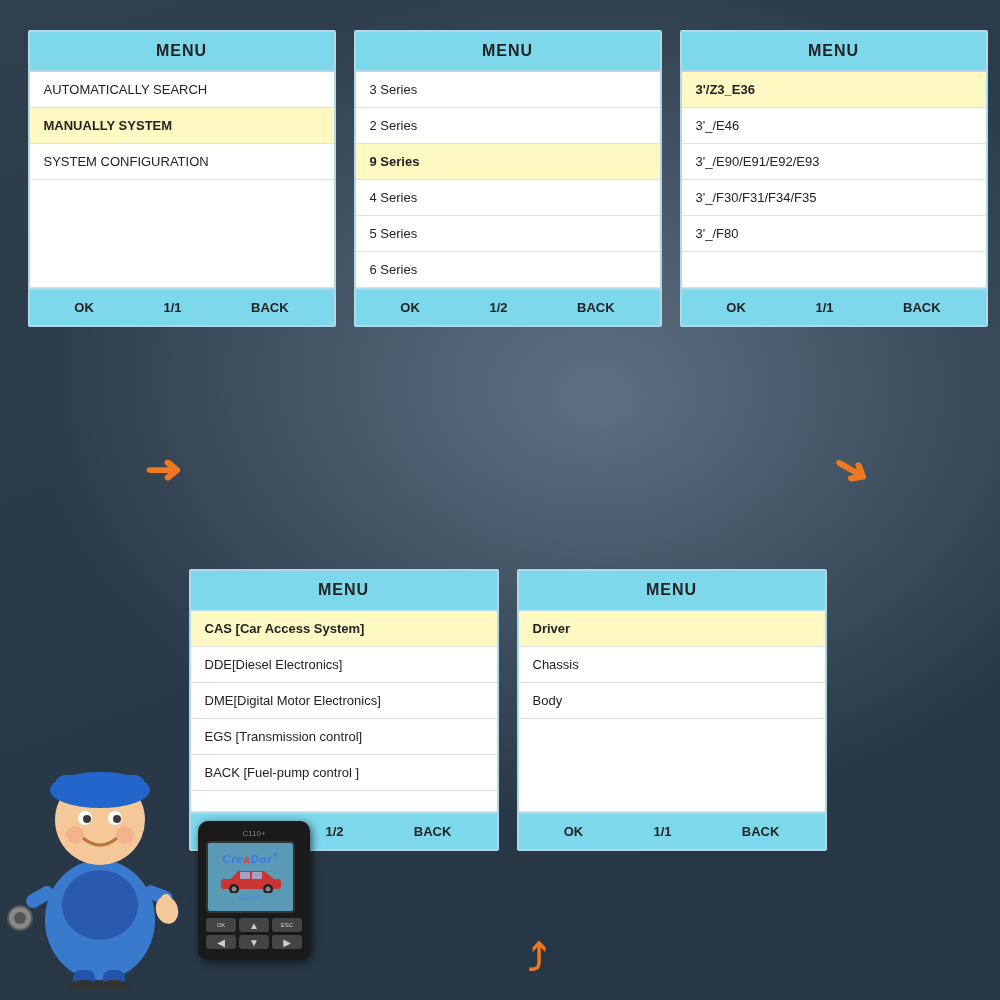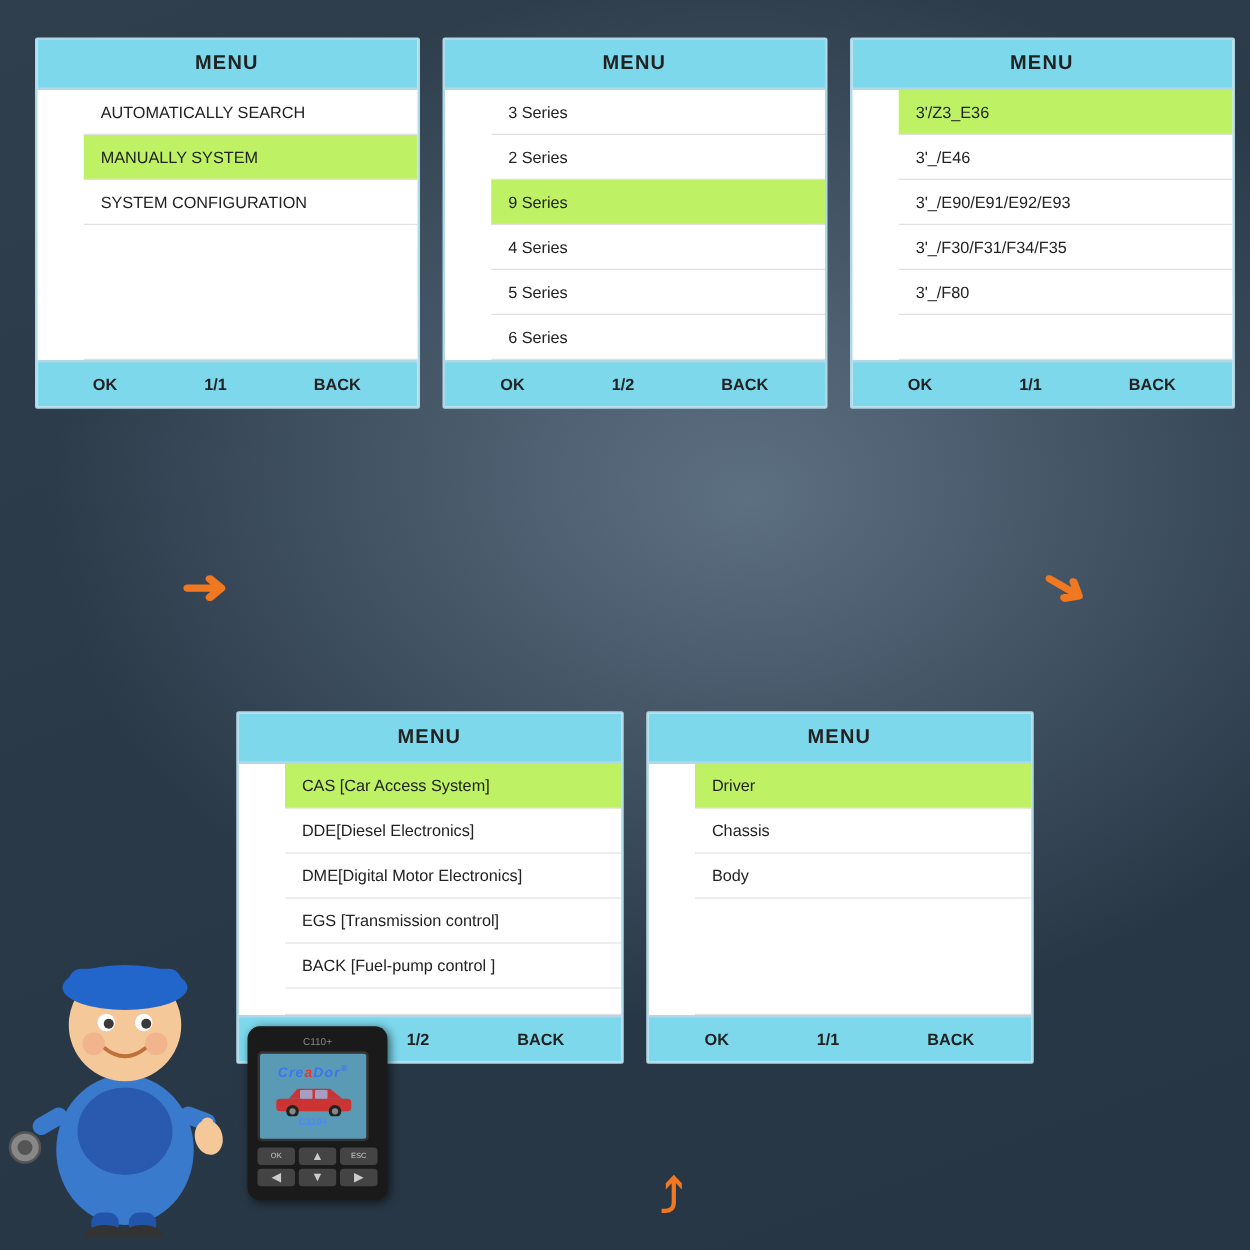--- a/index.html
+++ b/index.html
@@ -72,26 +72,25 @@
       flex-direction: column;
     }
 
     .menu-item {
       padding: 10px 14px;
       font-size: 13px;
       color: #222;
       border-bottom: 1px solid #e0e0e0;
       background: #fff;
       white-space: nowrap;
-      margin-left: 37px;
     }
 
     .menu-item.selected {
-      background: #bef264;
-      font-weight: normal;
+      background: #fef9c3;
+      font-weight: bold;
     }
 
     .menu-item.empty {
       flex: 1;
     }
 
     .menu-footer {
       background: #7dd8ec;
       display: flex;
       justify-content: space-around;

